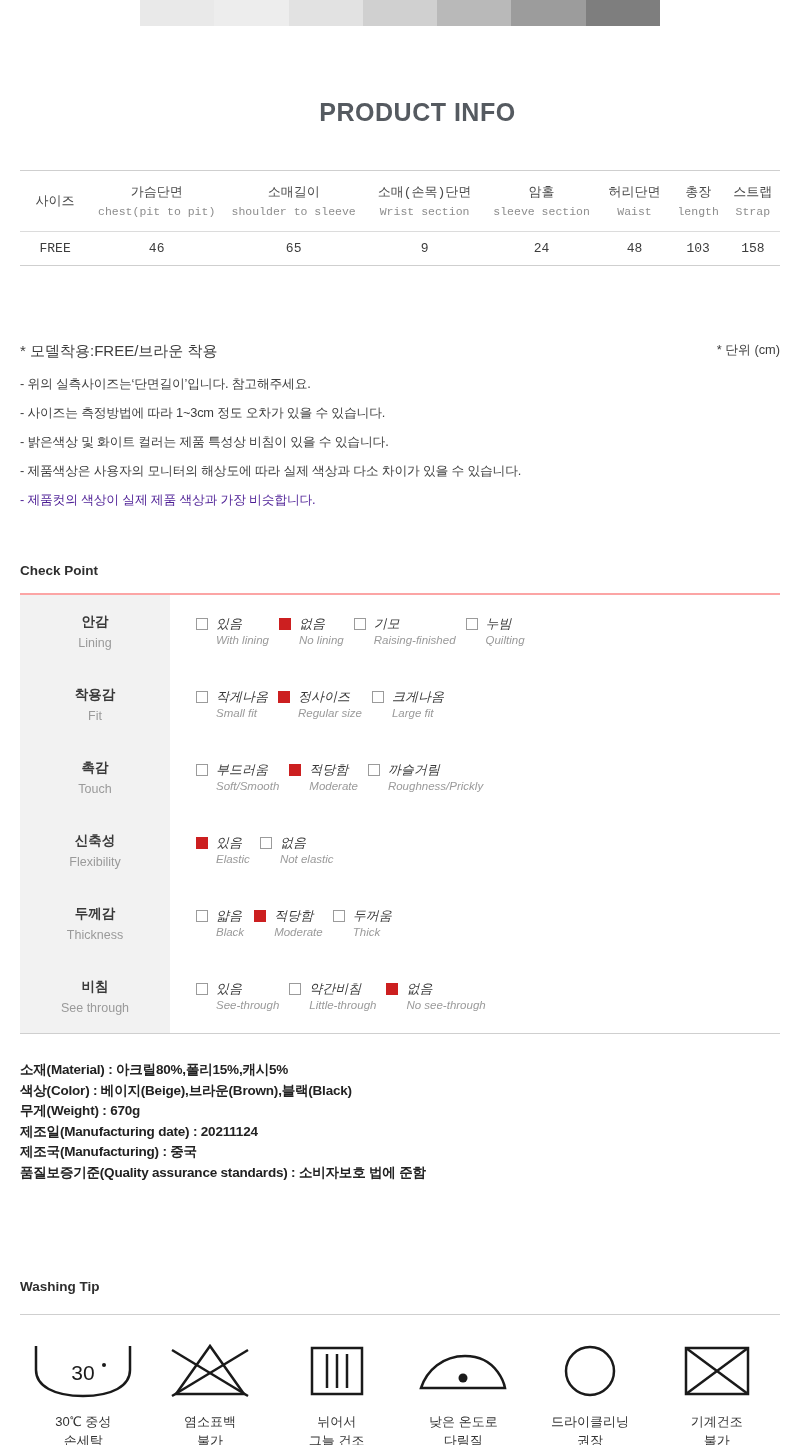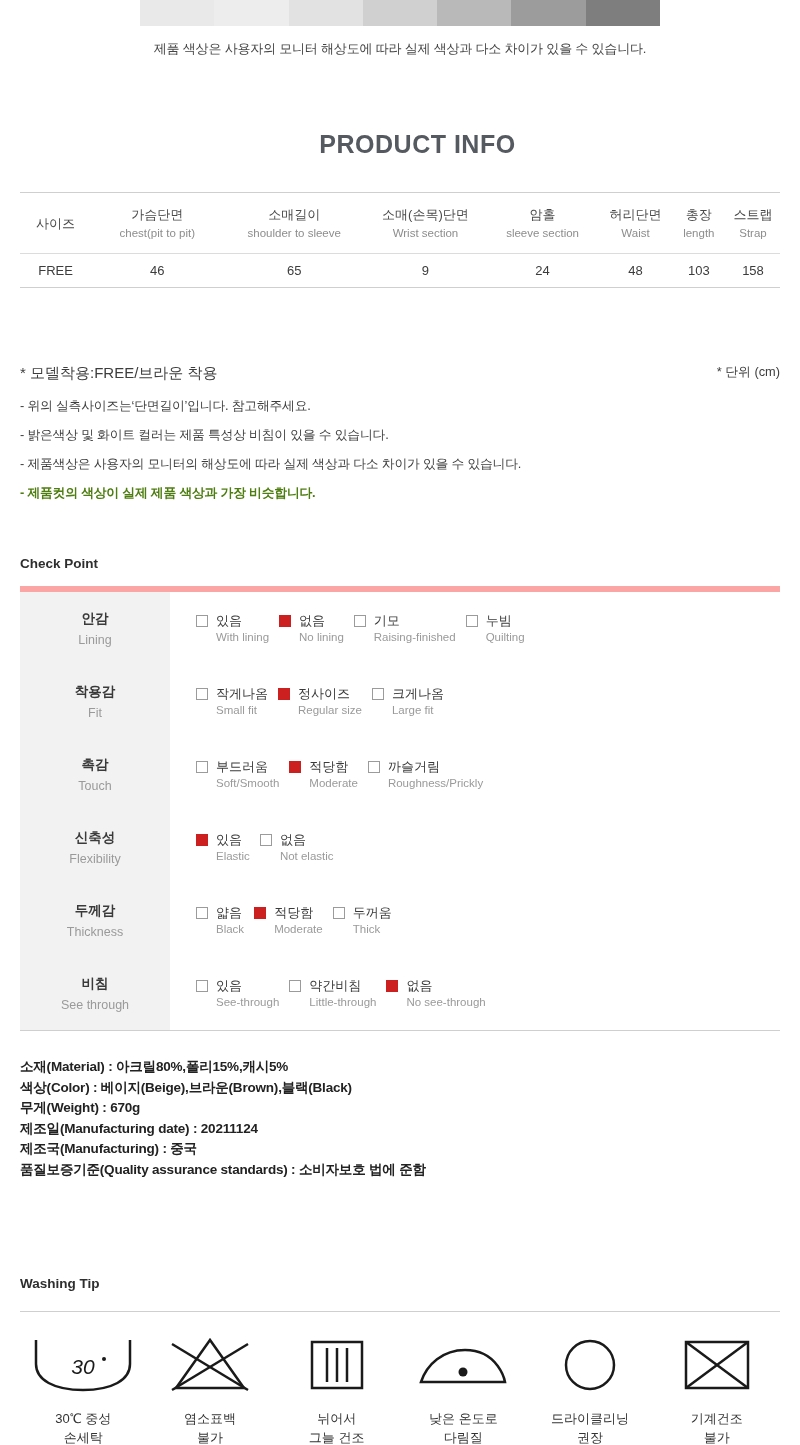--- a/index.html
+++ b/index.html
@@ -36,24 +36,25 @@
     font-size: 25px;
     font-weight: bold;
     color: #555a60;
     letter-spacing: 0.5px;
     margin-top: 72px;
     padding-left: 35px;
   }
 
   .size-table {
     width: 760px;
-    margin: 33px auto 0 auto;
+    margin: 43px auto 0 auto;
     border-collapse: collapse;
     border-top: 1px solid #cfcfcf;
     border-bottom: 1px solid #cfcfcf;
+    font-family: Liberation Mono, monospace;
   }
   .size-table th, .size-table td {
     text-align: center;
     font-weight: normal;
   }
   .size-table thead th {
     padding: 12px 2px 10px 2px;
     border-bottom: 1px solid #dcdcdc;
     line-height: 1.55;
   }
@@ -99,34 +100,34 @@
     color: #3d3d3d;
   }
   .notes ul { list-style: none; margin: 16px 0 0 0; padding: 0; }
   .notes ul li {
     font-size: 12.8px;
     color: #3d3d3d;
     line-height: 1.1;
     margin-bottom: 15px;
     letter-spacing: -0.2px;
   }
-  .notes ul li.bold { font-weight: bold; color: #4d7c0f; }
+  .notes ul li.bold { font-weight: normal; color: #4c1d95; }
 
   
   .section-label {
     width: 760px;
     margin: 56px auto 0 auto;
     font-size: 13.5px;
     font-weight: bold;
     color: #2e2e2e;
   }
   .check-wrap {
     width: 760px;
     margin: 15px auto 16px auto;
-    border-top: 6px solid #fca5a5;
+    border-top: 2px solid #fca5a5;
     border-bottom: 1px solid #cfcfcf;
   }
   .check-table { width: 100%; border-collapse: collapse; }
   .check-table tr td { vertical-align: middle; }
   .check-cat {
     width: 150px;
     background: #f2f2f2;
     text-align: center;
     padding: 18px 0;
   }
@@ -136,21 +137,21 @@
     font-weight: bold;
     color: #3a3a3a;
     margin-bottom: 5px;
   }
   .check-cat .en {
     display: block;
     font-size: 12.5px;
     color: #9a9a9a;
   }
   .check-opts { padding: 18px 0 18px 26px; }
-  .opt-row { display: flex; }
+  .opt-row { display: flex; font-style: italic; }
   .opt {
     display: flex;
     align-items: flex-start;
     margin-right: 10px;
   }
   .box {
     width: 12px; height: 12px;
     border: 1px solid #9b9b9b;
     background: #fff;
     margin-top: 3px;
@@ -195,22 +196,22 @@
     padding-top: 22px;
     display: flex;
   }
   .wash-item {
     flex: 1 1 0;
     text-align: center;
   }
   .wash-item .ico {
     height: 68px;
     display: flex;
+    align-items: center;
     justify-content: center;
-    font-style: italic;
   }
   .wash-item .cap {
     font-size: 13px;
     color: #333;
     line-height: 1.45;
     margin-top: 8px;
     white-space: pre-line;
   }
   .wash-head {
     width: 760px;
@@ -229,21 +230,20 @@
   <div class="swatch-strip" id="swatch-strip">
       <div style="background: rgb(233, 233, 233);"></div>
       <div style="background: rgb(237, 237, 237);"></div>
       <div style="background: rgb(226, 226, 226);"></div>
       <div style="background: rgb(208, 208, 208);"></div>
       <div style="background: rgb(185, 185, 185);"></div>
       <div style="background: rgb(156, 156, 156);"></div>
       <div style="background: rgb(126, 126, 126);"></div>
     </div>
 
-  <div class="swatch-note">제품 색상은 사용자의 모니터 해상도에 따라 실제 색상과 다소 차이가 있을 수 있습니다.</div>
 
   <div class="product-info-title">PRODUCT INFO</div>
 
   <table class="size-table">
     <thead>
       <tr>
         <th class="col-size">
           <span class="kr">사이즈</span>
           <span class="en"></span>
         </th>
@@ -289,20 +289,21 @@
         <td>158</td>
       </tr>
     </tbody>
   </table>
 
   <div class="notes">
     <div class="model-line">* 모델착용:FREE/브라운 착용</div>
     <div class="unit-line">* 단위 (cm)</div>
     <ul id="notes-list">
         <li>- 위의 실측사이즈는‘단면길이’입니다. 참고해주세요.</li>
+        <li>- 사이즈는 측정방법에 따라 1~3cm 정도 오차가 있을 수 있습니다.</li>
         <li>- 밝은색상 및 화이트 컬러는 제품 특성상 비침이 있을 수 있습니다.</li>
         <li>- 제품색상은 사용자의 모니터의 해상도에 따라 실제 색상과 다소 차이가 있을 수 있습니다.</li>
         <li class="bold">- 제품컷의 색상이 실제 제품 색상과 가장 비슷합니다.</li>
       </ul>
   </div>
 
   <div class="section-label">Check Point</div>
   <div class="check-wrap">
     <table class="check-table" id="check-table">
       <tbody id="check-body">

